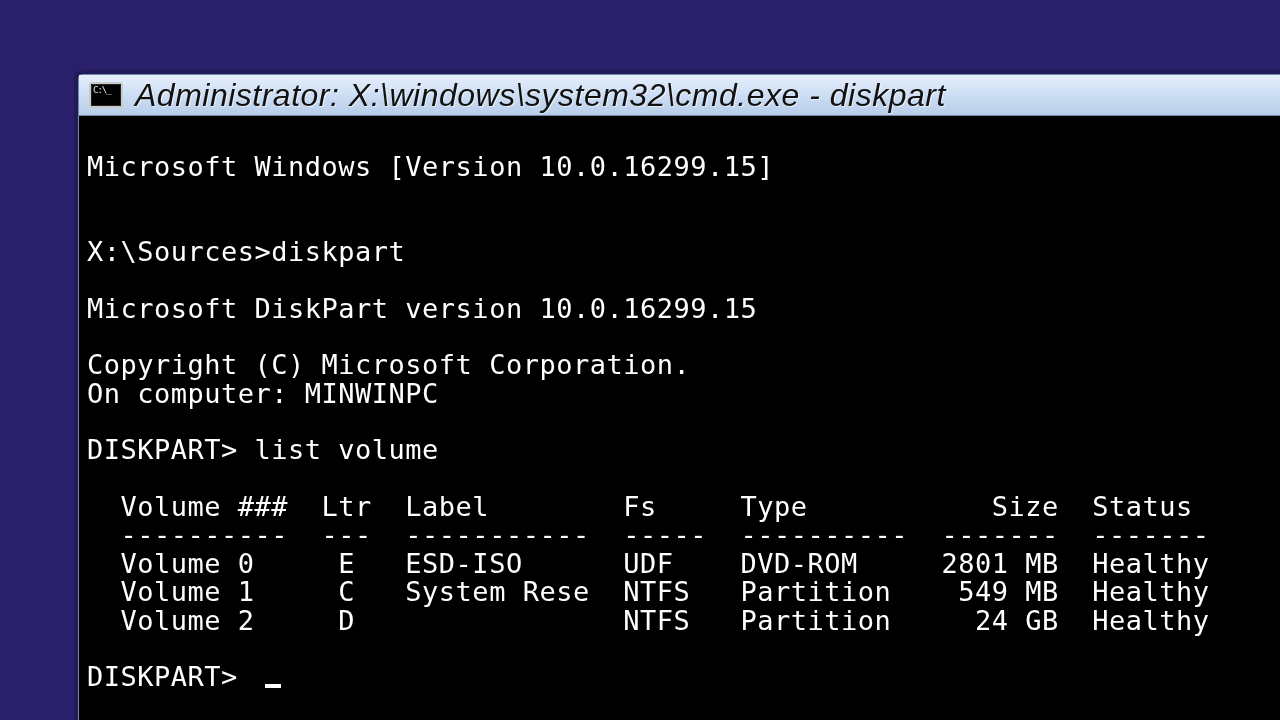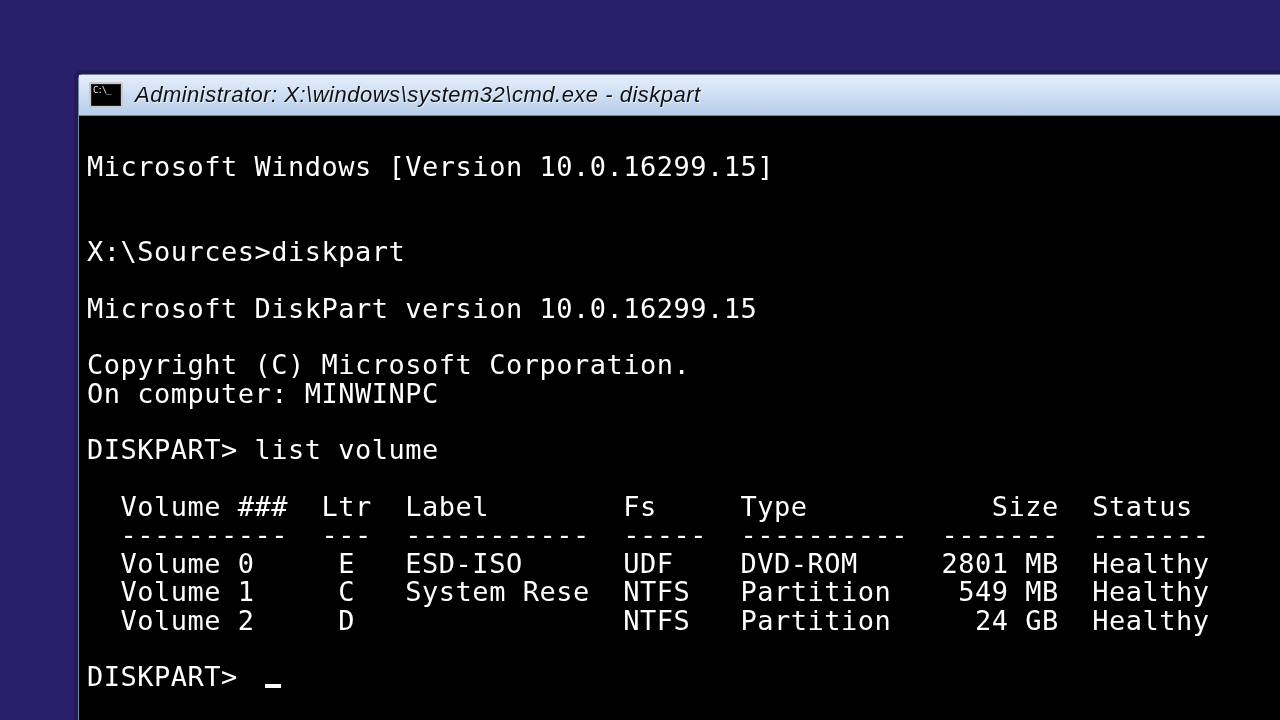--- a/index.html
+++ b/index.html
@@ -50,21 +50,21 @@
     left: 2px;
     top: 1px;
     font-size: 9px;
     color: #e8e8e8;
     letter-spacing: -1px;
   }
 
   .title-text {
     font-family: "Segoe UI", "Tahoma", sans-serif;
     font-style: italic;
-    font-size: 22px;
+    font-size: 32px;
     color: #111;
     line-height: 1;
     letter-spacing: .5px;
     text-shadow: 1px 1px 0 rgba(255,255,255,.6);
     white-space: nowrap;
   }
 
   
   .terminal {
     background: #000;

